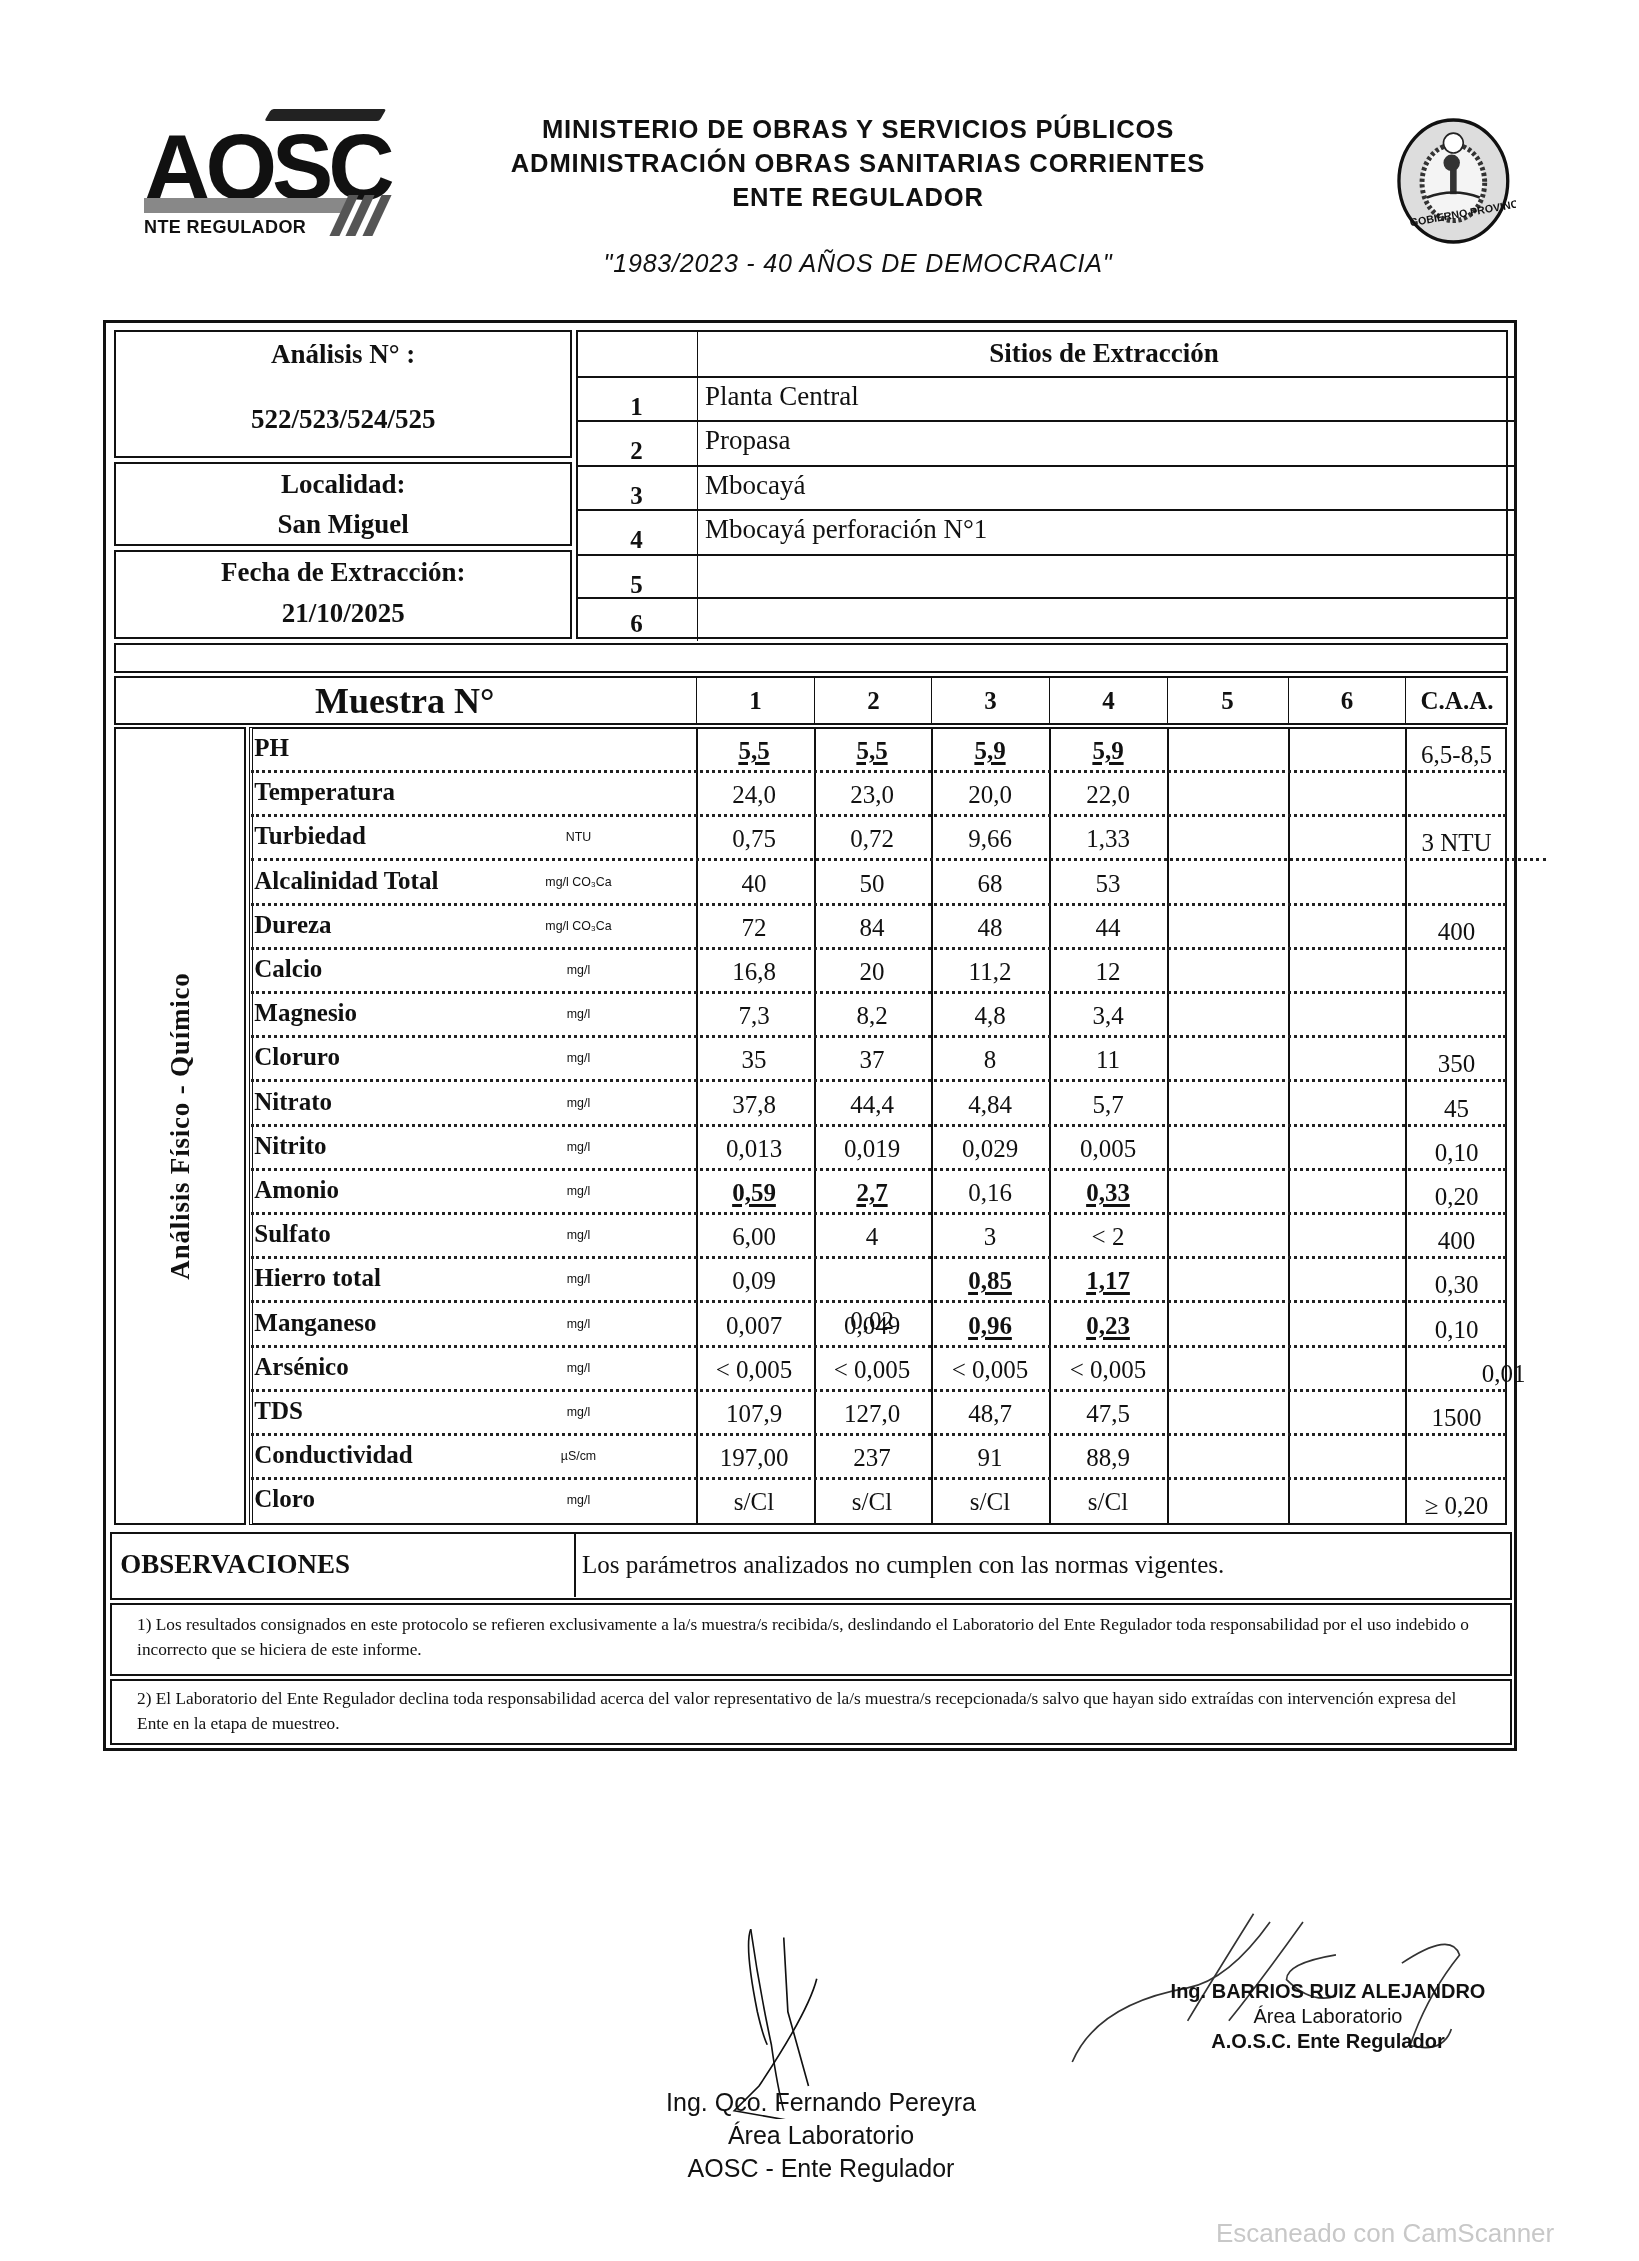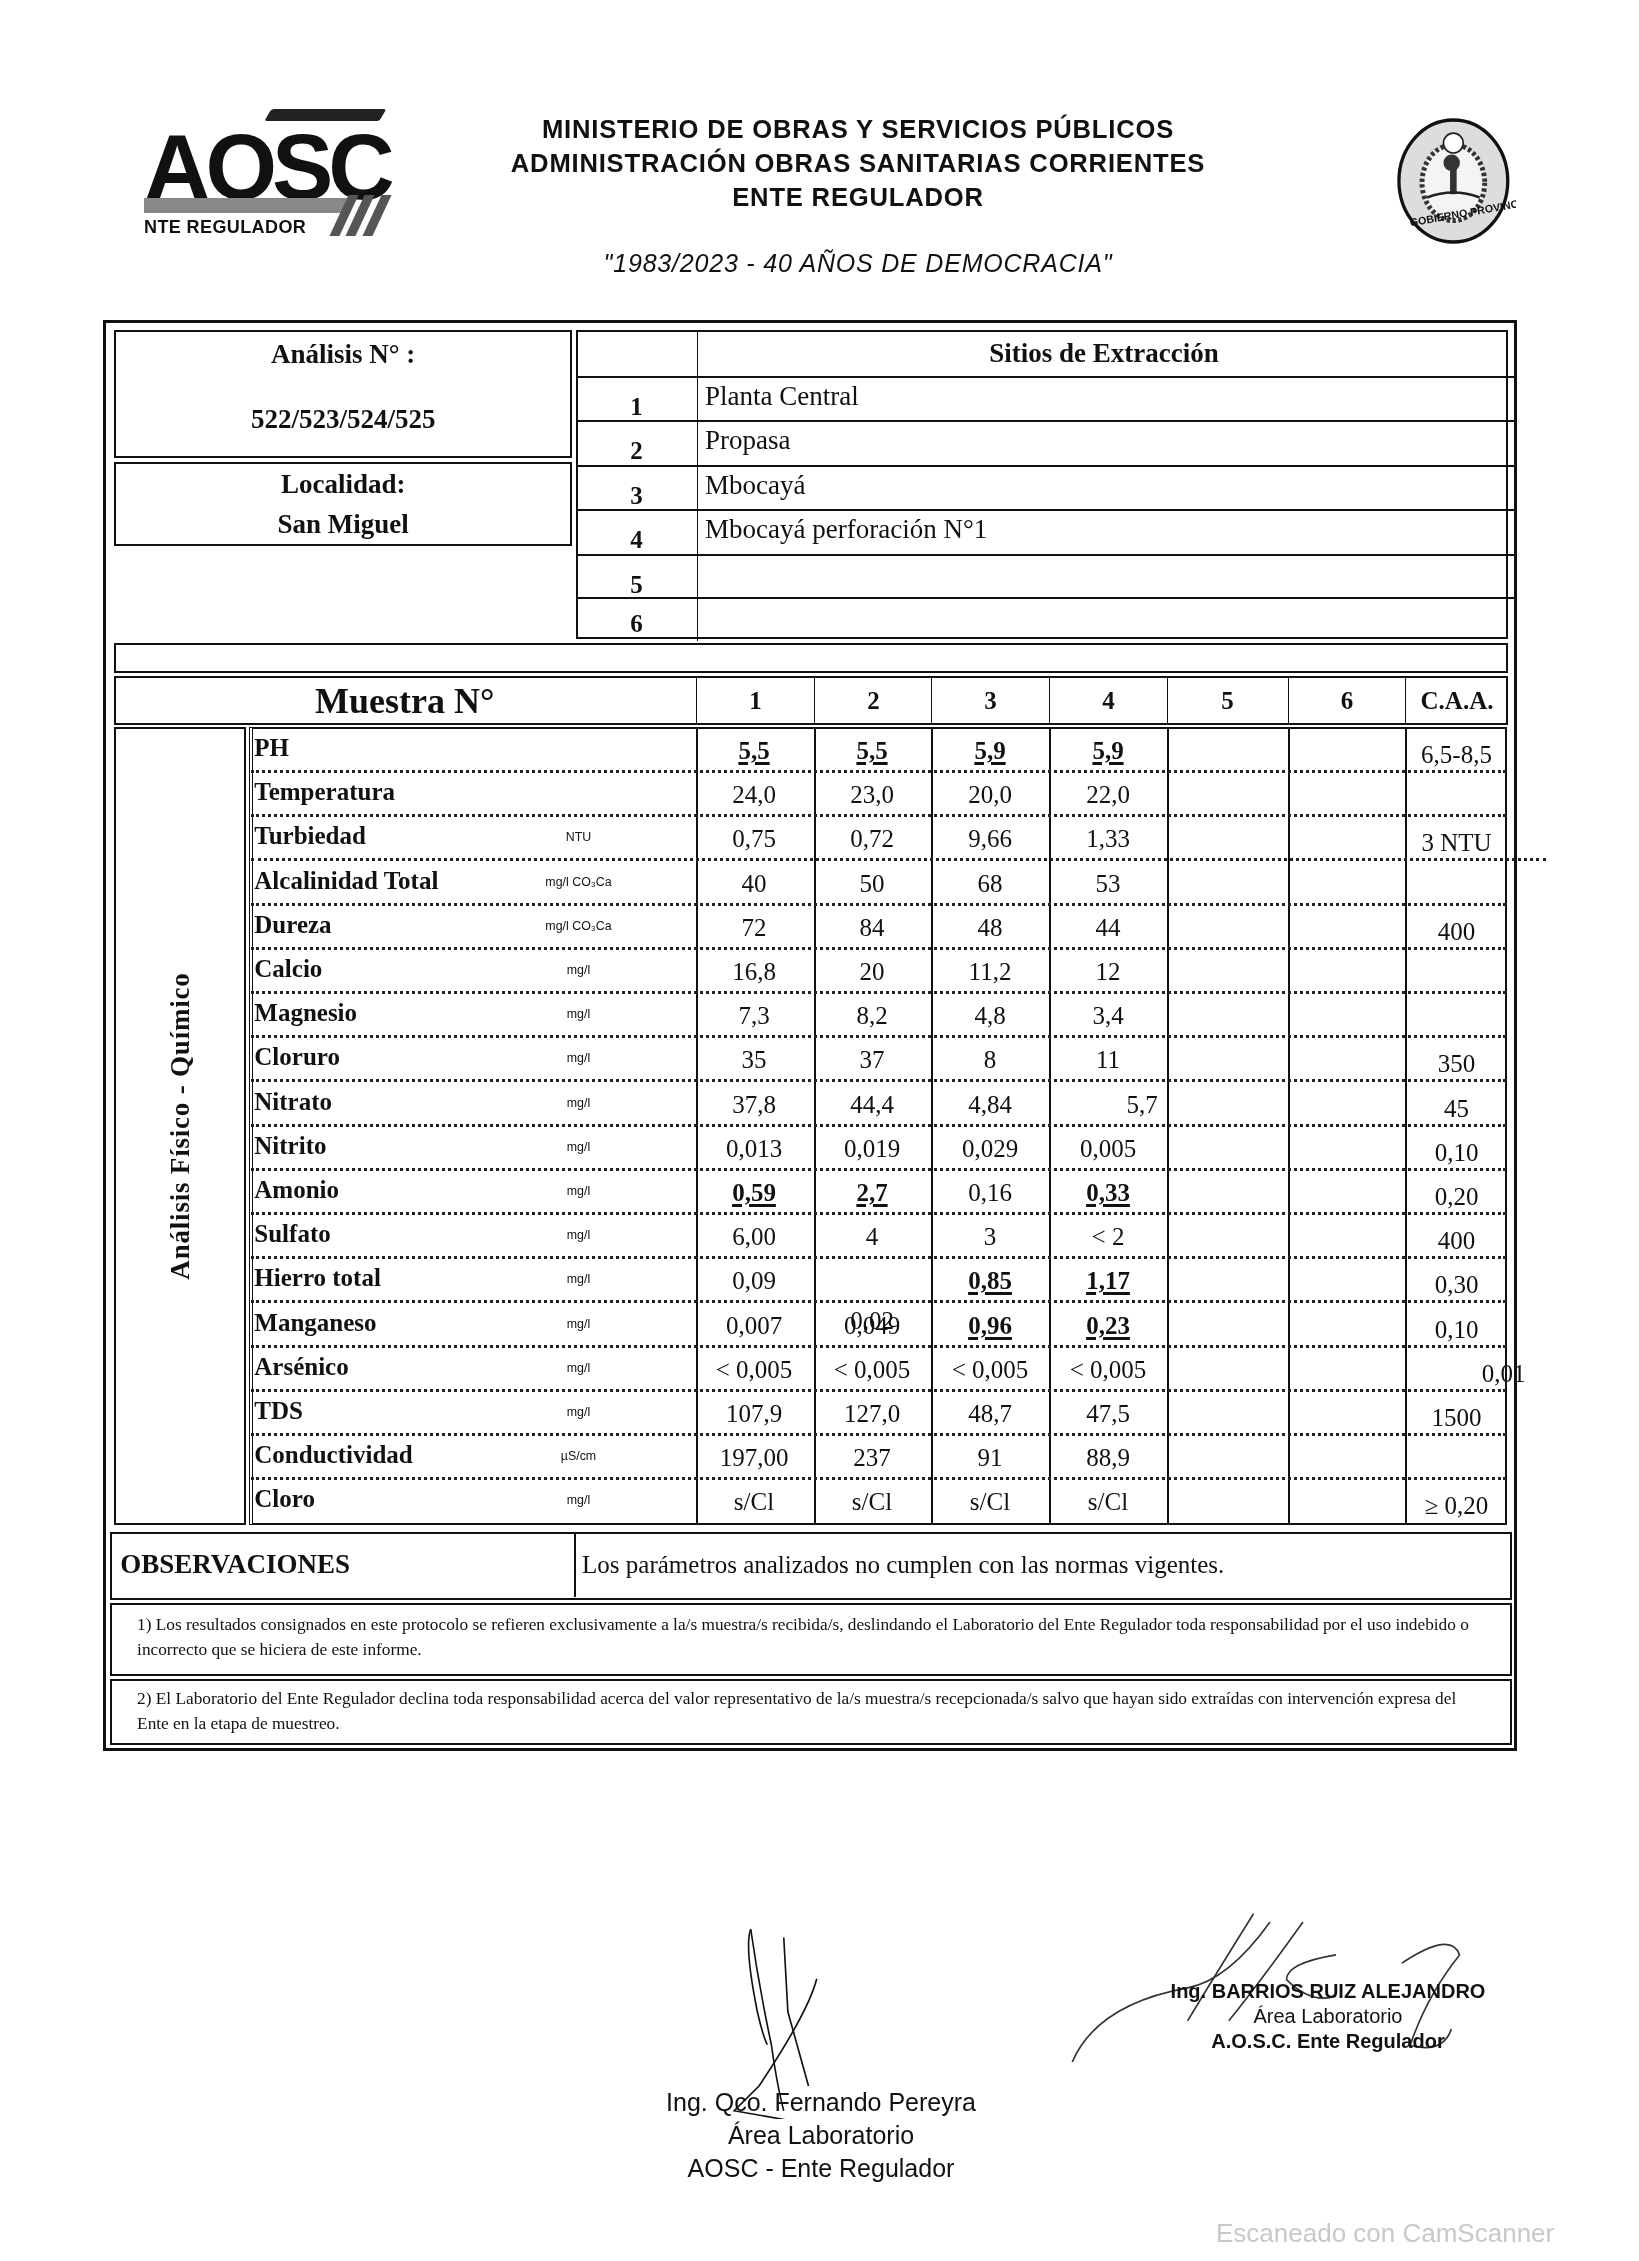--- a/index.html
+++ b/index.html
@@ -94,20 +94,24 @@
 <div id="frame">
 
   <div class="cell bx" style="left:8.2px; top:6.6px; width:458px; height:128px;">
     <div class="info-label" style="margin-top:1.6px;">Análisis N° :</div>
     <div class="info-label" style="margin-top:21.4px;">522/523/524/525</div>
   </div>
   <div class="cell bx" style="left:8.2px; top:139px; width:458px; height:84px;">
     <div class="info-label" style="line-height:40px;">Localidad:</div>
     <div class="info-label" style="line-height:40px;">San Miguel</div>
   </div>
+  <div class="cell bx" style="left:8.2px; top:227px; width:458px; height:89px;">
+    <div class="info-label" style="line-height:41px;">Fecha de Extracción:</div>
+    <div class="info-label" style="line-height:41px;">21/10/2025</div>
+  </div>
 
   <div class="cell" style="left:470px; top:6.6px; width:932px; height:309px; border:2.5px solid #111; border-left:2.5px solid #111;"></div>
   <div class="cell" style="left:470px; top:6.6px; width:122px; height:309px; border-right:1.6px solid #111;"></div>
   <div class="cell ctr serif b" style="left:594px; top:8.2px; width:808px; height:45px; font-size:27px;">Sitios de Extracción</div>
 
   <div class="site-row" style="left:470px; top:53px;">
     <div class="num" style="width:122px;">1</div>
     <div class="name" style="left:129px;">Planta Central</div>
   </div>
   <div class="site-row" style="left:470px; top:97px;">
@@ -254,21 +258,21 @@
         <div class="val" style="left:1037px; width:117px;"></div>
         <div class="caa" style="left:1154px; width:103px;">350</div>
       </div>
       <div class="row" style="left: 145px; top: 354px; width: 1255px;">
         <div class="dots"></div>
         <div class="pname">Nitrato</div>
         <div class="unit" style="left:272px;">mg/l</div>
         <div class="val" style="left:444px; width:118px;">37,8</div>
         <div class="val" style="left:562px; width:118px;">44,4</div>
         <div class="val" style="left:680px; width:118px;">4,84</div>
-        <div class="val" style="left:798px; width:118px;padding-left:34px;">5,7</div>
+        <div class="val" style="left:798px; width:118px;">5,7</div>
         <div class="val" style="left:916px; width:120px;"></div>
         <div class="val" style="left:1037px; width:117px;"></div>
         <div class="caa" style="left:1154px; width:103px;">45</div>
       </div>
       <div class="row" style="left: 145px; top: 398px; width: 1255px;">
         <div class="dots"></div>
         <div class="pname">Nitrito</div>
         <div class="unit" style="left:272px;">mg/l</div>
         <div class="val" style="left:444px; width:118px;">0,013</div>
         <div class="val" style="left:562px; width:118px;">0,019</div>

